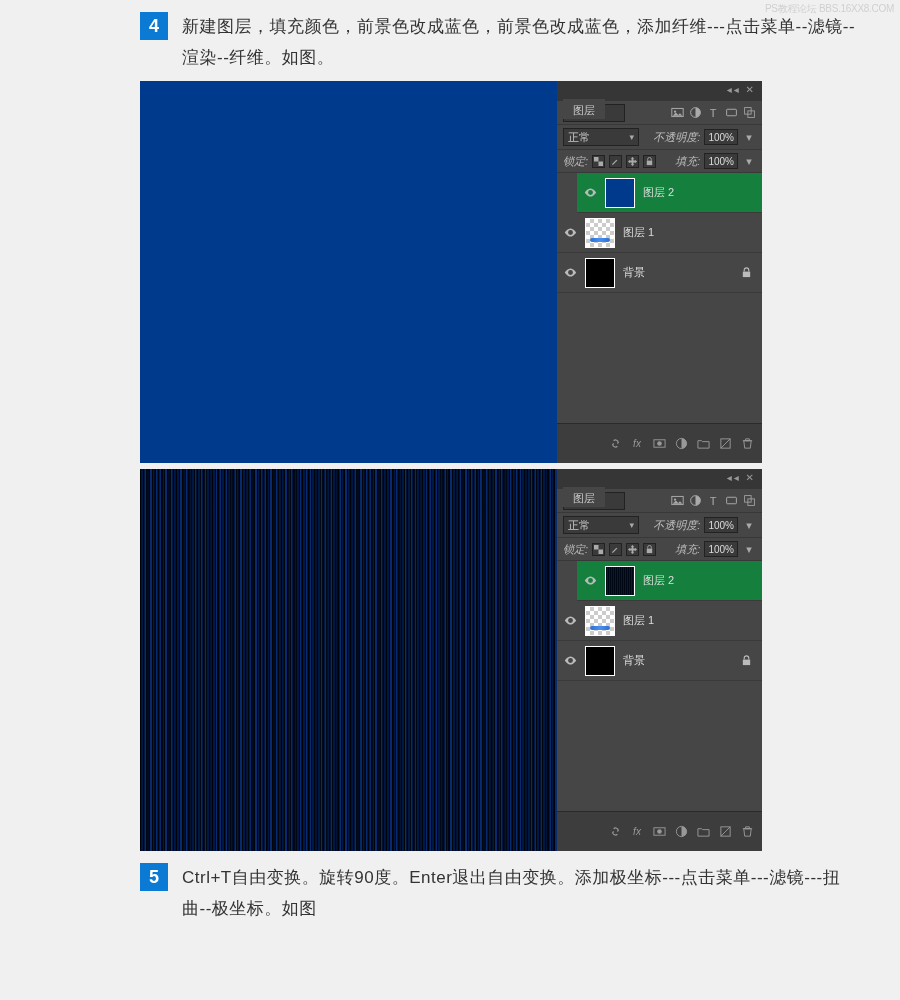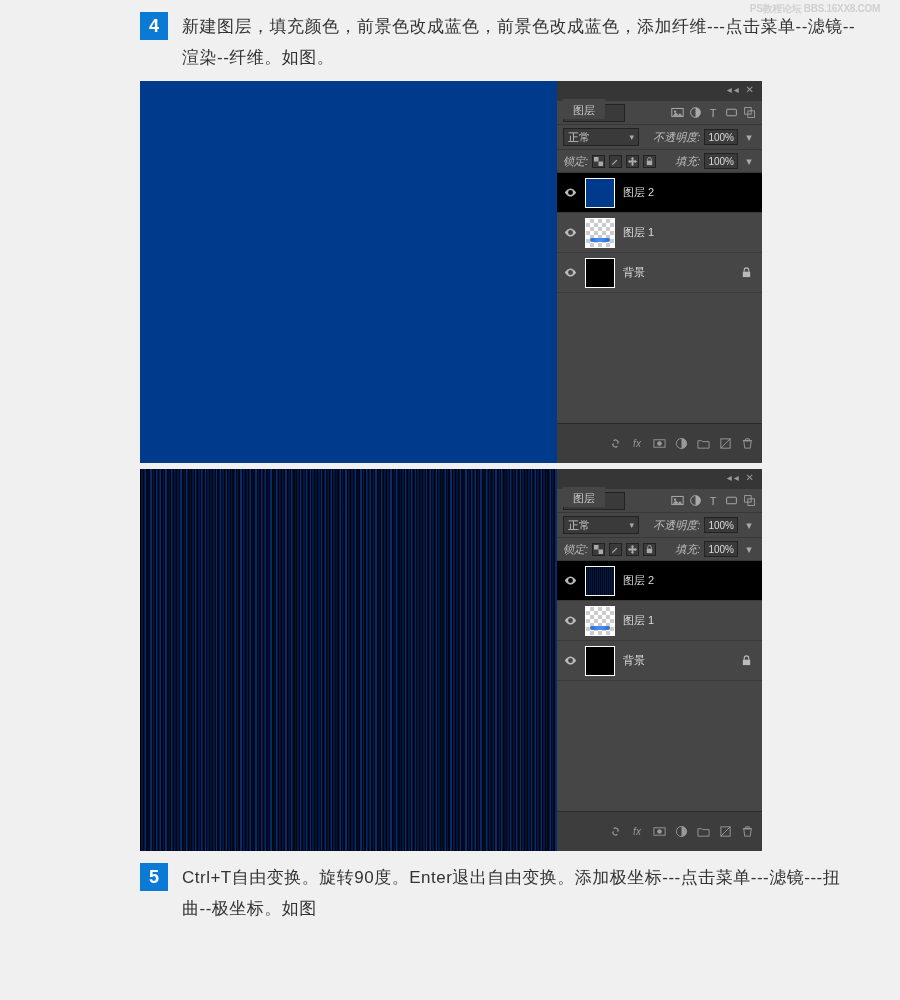--- a/index.html
+++ b/index.html
@@ -1,17 +1,17 @@
 <!DOCTYPE html>
 <html><head>
 <meta charset="utf-8">
 <style>
 * { margin: 0; padding: 0; box-sizing: border-box; }
 body { background: #f0f0f0; font-family: "Microsoft YaHei", sans-serif; width: 900px; position: relative; }
-.watermark { position: absolute; top: 2px; right: 20px; font-size: 10px; color: #d0d0d0; letter-spacing: -0.3px; font-weight: bold; }
+.watermark { position: absolute; top: 2px; right: 6px; font-size: 10px; color: #d0d0d0; letter-spacing: -0.3px; }
 .step { display: flex; align-items: flex-start; margin-left: 140px; margin-top: 12px; margin-bottom: 8px; max-width: 720px; }
 .bullet { background: #0b7ad5; color: #fff; width: 28px; height: 28px; display: flex; align-items: center; justify-content: center; font-size: 18px; font-weight: bold; flex-shrink: 0; margin-right: 14px; }
 .text { font-size: 17px; color: #333; line-height: 1.8; letter-spacing: 0.5px; }
 .figure { margin-left: 140px; width: 622px; height: 382px; background: #2b2b2b; display: flex; margin-bottom: 6px; }
 .canvas { width: 417px; height: 382px; }
 .canvas-solid { background: #003a8c; }
 .canvas-fiber { background: #001845; background-image:
   repeating-linear-gradient(90deg, rgba(0,0,0,0.82) 0 1px, transparent 1px 3px),
   repeating-linear-gradient(90deg, rgba(0,0,0,0.55) 0 2px, transparent 2px 7px),
   repeating-linear-gradient(90deg, rgba(10,50,130,0.7) 0 2px, transparent 2px 5px),
@@ -30,21 +30,21 @@
 .lbl { color: #bdbdbd; font-size: 11px; font-style: italic; }
 .pct { background: #3a3a3a; border: 1px solid #222; color: #ddd; font-size: 10px; padding: 1px 3px; height: 16px; display: inline-flex; align-items: center; }
 .icongrp { display: flex; gap: 4px; margin-left: auto; }
 .ic { width: 14px; height: 14px; display: inline-flex; align-items: center; justify-content: center; color: #aaa; font-size: 11px; }
 .ic svg { width: 13px; height: 13px; fill: #aaa; }
 .lockrow { border-top: 1px solid #383838; border-bottom: 1px solid #383838; justify-content: center; }
 .lockic { width: 13px; height: 13px; background: #3a3a3a; border: 1px solid #222; display: inline-flex; align-items: center; justify-content: center; }
 .lockic svg { width: 9px; height: 9px; fill: #aaa; }
 .layers { flex: 1; background: #464646; overflow: hidden; }
 .lyr { height: 40px; display: flex; align-items: center; border-bottom: 1px solid #3a3a3a; }
-.lyr.sel-row { background: #000000; }
+.lyr.sel-row { background: #15803d; margin-left: 20px; }
 .eye { width: 26px; display: flex; justify-content: center; color: #bbb; }
 .eye svg { width: 13px; height: 9px; fill: #bbb; }
 .thumb { width: 30px; height: 30px; border: 1px solid #fff; margin-left: 2px; }
 .thumb.blue { background: #003a8c; }
 .thumb.fiber { background: #001a45; background-image: repeating-linear-gradient(90deg, rgba(0,0,0,0.7) 0 1px, transparent 1px 2px); }
 .thumb.trans { background: #fff; background-image:
   linear-gradient(45deg,#ccc 25%,transparent 25%,transparent 75%,#ccc 75%),
   linear-gradient(45deg,#ccc 25%,transparent 25%,transparent 75%,#ccc 75%);
   background-size: 8px 8px; background-position: 0 0,4px 4px; position: relative; }
 .thumb.trans::after { content: ""; position: absolute; left: 4px; right: 4px; bottom: 5px; height: 4px; background: linear-gradient(90deg,#2b6fd4,#4a8ff0,#2b6fd4); border-radius: 2px; }

